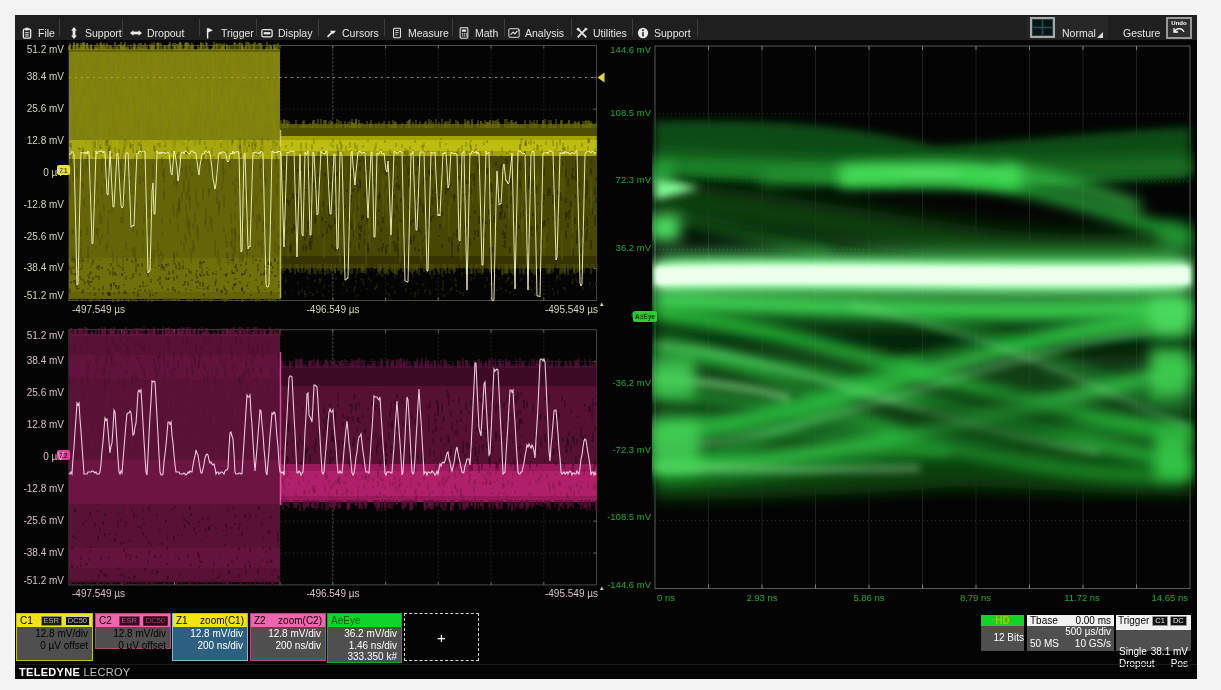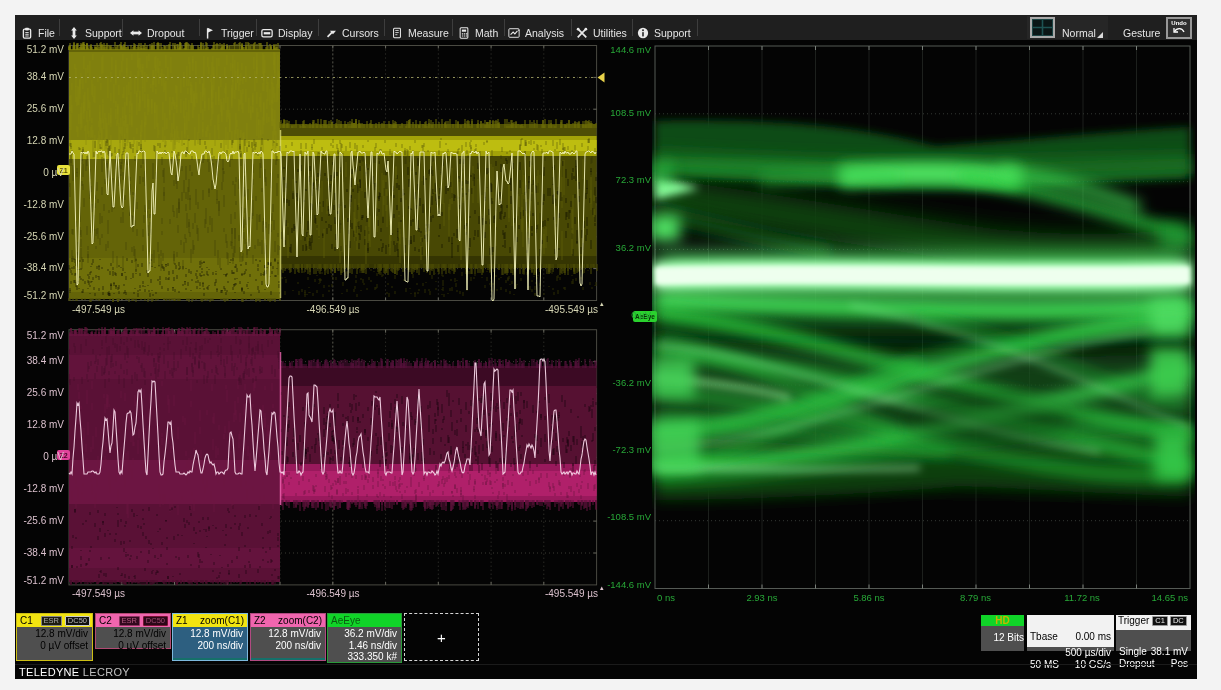--- a/index.html
+++ b/index.html
@@ -341,21 +341,21 @@
         <span style="position:absolute;left:3px;color:#0a5a10">AeEye</span>
       </div>
       <div class="bbody" style="color:#fff">36.2 mV/div<br>1.46 ns/div<br>333.350 k#</div>
     </div>
     <div class="box" style="left:389px;top:598px;width:75px;height:48px;border:1px dashed #d5d5d5;color:#fff;display:flex;align-items:center;justify-content:center;font-size:15px">+</div>
     <div class="box" style="left:966px;top:600px;width:43px;height:36px;background:#4f4f4f">
       <div style="height:11px;line-height:11px;background:#10d428;color:#c8b400;font-weight:bold;text-align:center">HD</div>
       <div style="color:#fff;text-align:right;line-height:24px">12 Bits</div>
     </div>
     <div class="box" style="left:1012px;top:600px;width:87px;height:36px;background:#4f4f4f">
-      <div style="height:11px;line-height:11px;background:#f2f2f2;color:#000;padding:16px 3px">
+      <div style="height:11px;line-height:11px;background:#f2f2f2;color:#000;padding:0 3px">
         <span style="float:left">Tbase</span>
         <span style="float:right">0.00 ms</span>
       </div>
       <div style="color:#fff;padding:0 3px;line-height:12px">
         <div style="text-align:right">500 µs/div</div>
         <div>
           <span style="float:left">50 MS</span>
           <span style="float:right">10 GS/s</span>
         </div>
       </div>
@@ -367,13 +367,13 @@
           <span style="float:left">Single</span>
           <span style="float:right">38.1 mV</span>
         </div>
         <div style="clear:both">
           <span style="float:left">Dropout</span>
           <span style="float:right">Pos</span>
         </div>
       </div>
     </div>
     <div style="position:absolute;left:0;top:649px;width:1182px;height:1px;background:#1b1b1b"></div>
-    <div style="position:absolute;left:4px;top:651px;font-size:11px;letter-spacing:0.3px"><span style="color:#fff;font-weight:normal">TELEDYNE</span> <span style="color:#c0c0c0">LECROY</span></div>
+    <div style="position:absolute;left:4px;top:651px;font-size:11px;letter-spacing:0.3px"><span style="color:#fff;font-weight:bold">TELEDYNE</span> <span style="color:#c0c0c0">LECROY</span></div>
   </div>
 </body></html>

